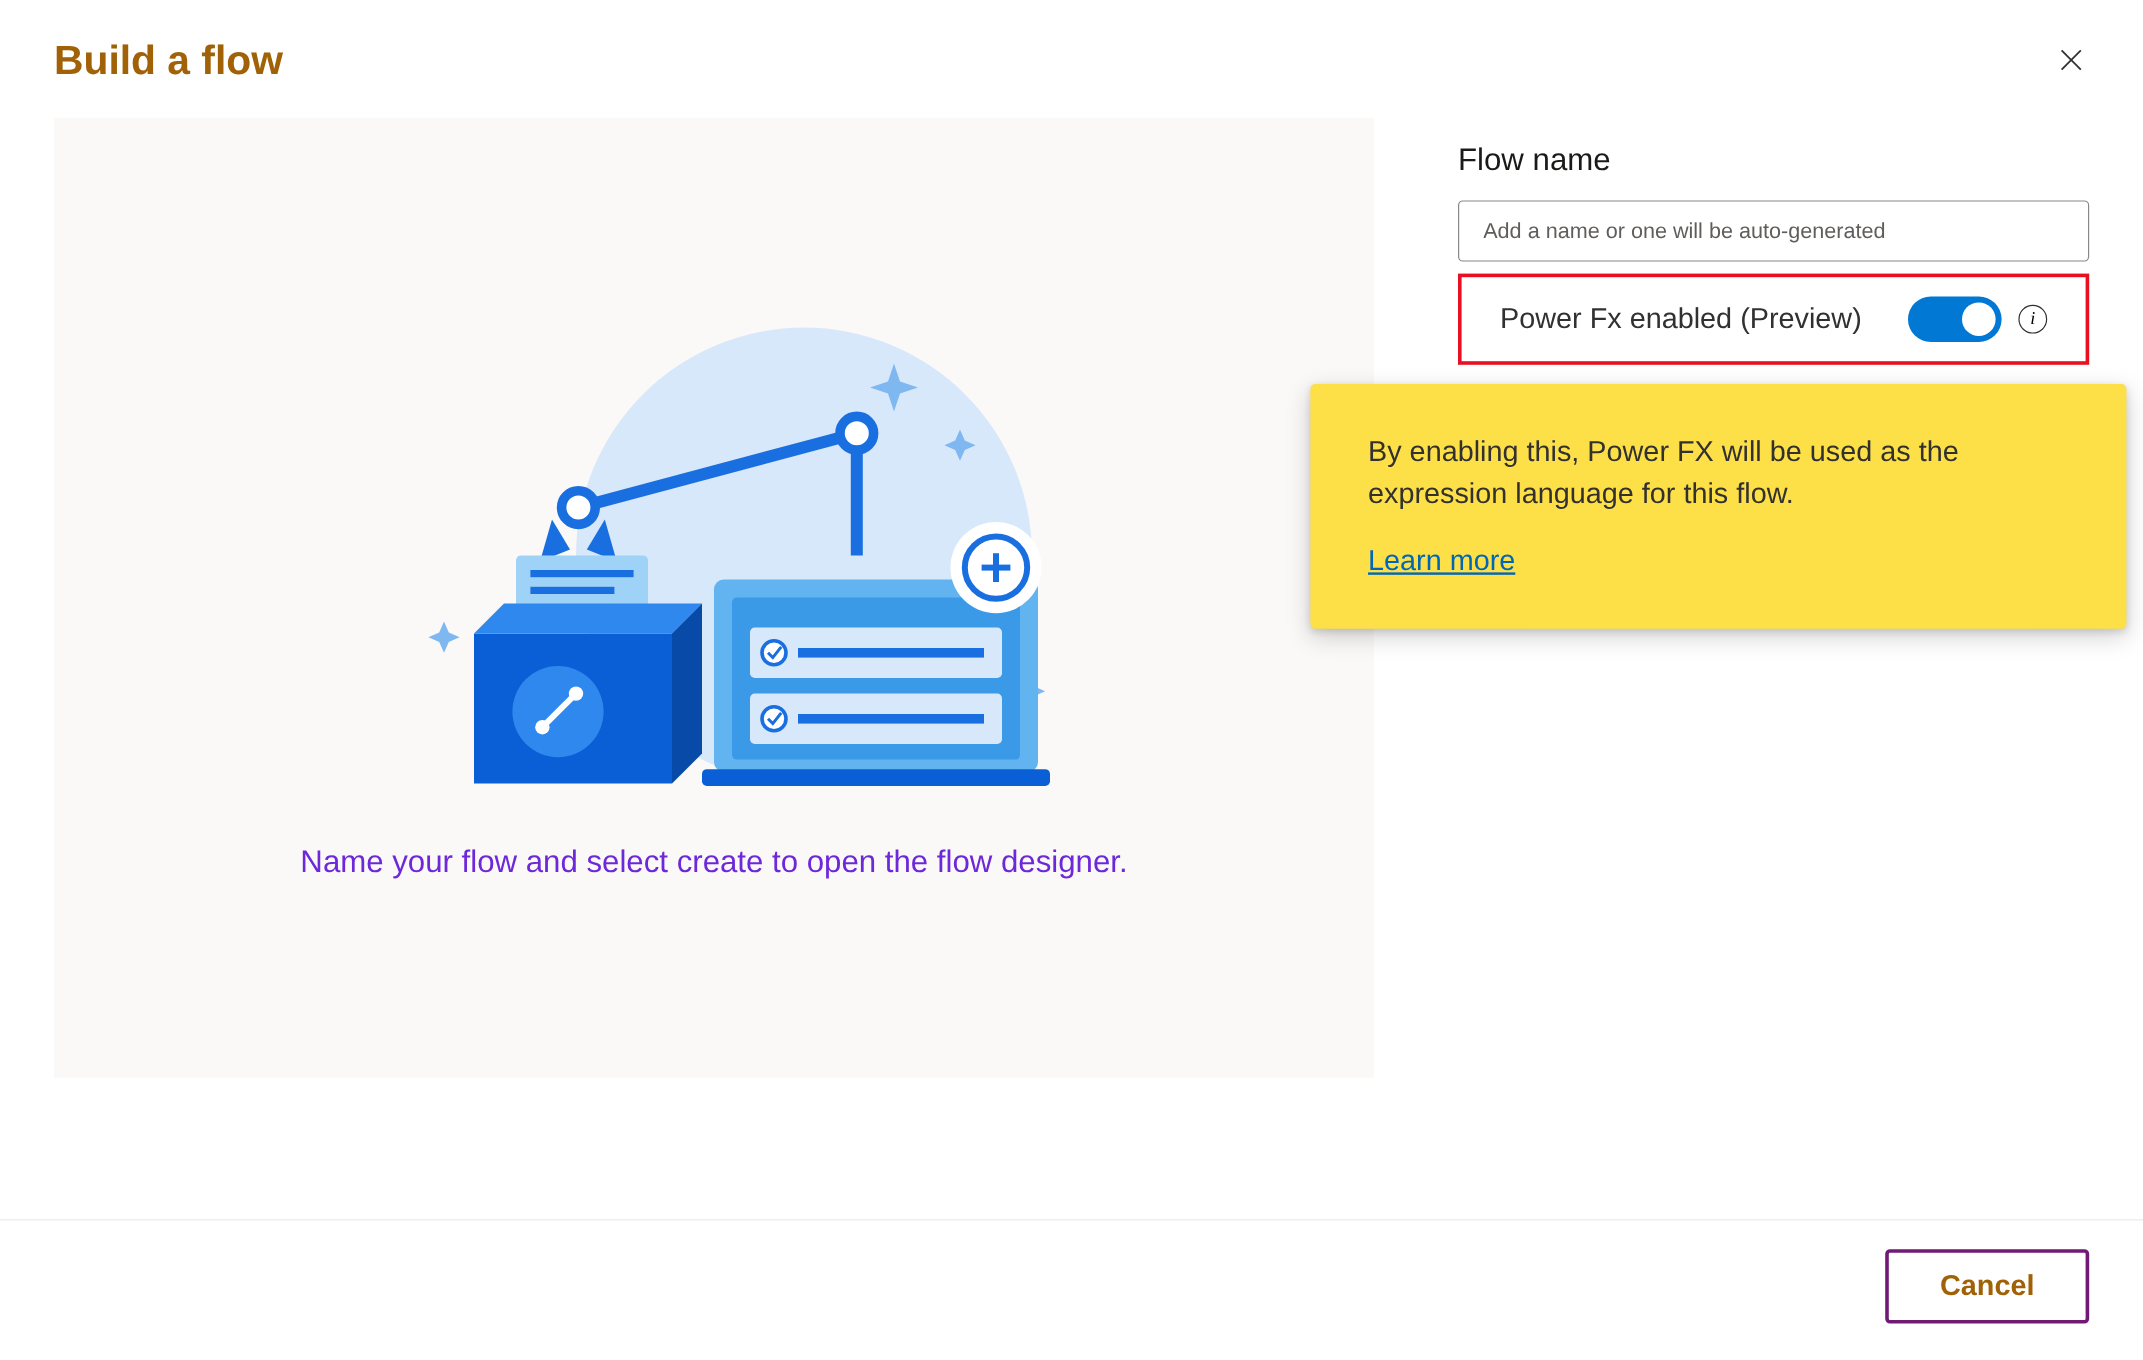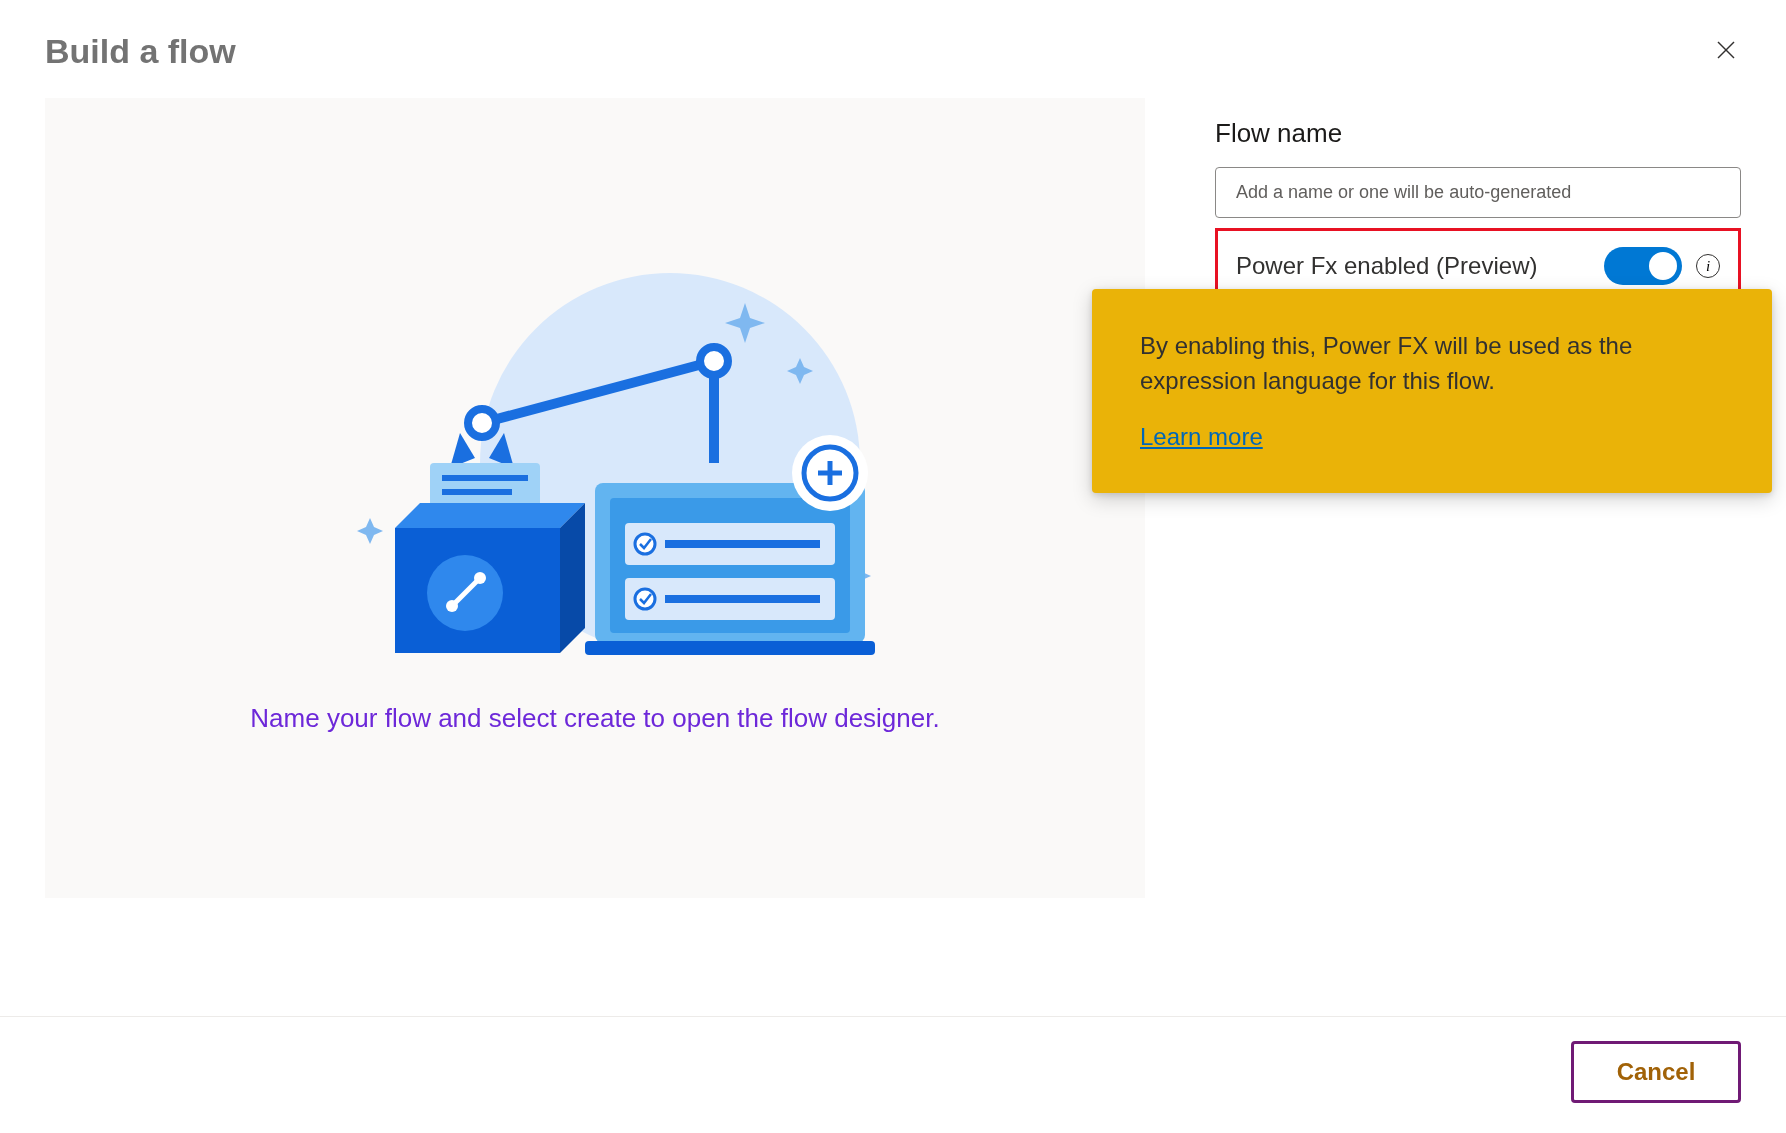--- a/index.html
+++ b/index.html
@@ -23,21 +23,21 @@
     }
     .dialog-header {
       display: flex;
       justify-content: space-between;
       align-items: center;
       padding: 30px 40px 25px 45px;
     }
     .dialog-title {
       font-size: 34px;
       font-weight: 600;
-      color: #737373;
+      color: #a16207;
     }
     .close-btn {
       background: none;
       border: none;
       cursor: pointer;
       padding: 8px;
       color: #323130;
     }
     .close-btn svg {
       width: 24px;
@@ -90,21 +90,21 @@
       border-radius: 4px;
       outline: none;
       color: #323130;
     }
     .text-input::placeholder {
       color: #605e5c;
     }
     .toggle-section {
       margin-top: 10px;
       border: 3px solid #e81123;
-      padding: 16px 18px;
+      padding: 16px 32px;
       display: flex;
       align-items: center;
       justify-content: center;
       gap: 14px;
     }
     .toggle-label {
       font-size: 24px;
       color: #323130;
       flex: 1;
     }
@@ -134,23 +134,23 @@
       align-items: center;
       justify-content: center;
       font-size: 15px;
       cursor: pointer;
       font-family: Georgia, serif;
       font-style: italic;
     }
     .tooltip-callout {
       position: absolute;
       left: 1092px;
-      top: 191px;
+      top: 222px;
       width: 680px;
-      background: #eab308;
+      background: #fde047;
       box-shadow: 0 6px 20px rgba(0,0,0,0.18), 0 2px 6px rgba(0,0,0,0.12);
       border-radius: 4px;
       padding: 40px 48px 42px 48px;
     }
     .tooltip-text {
       font-size: 24px;
       color: #323130;
       line-height: 1.45;
       margin-bottom: 24px;
     }

